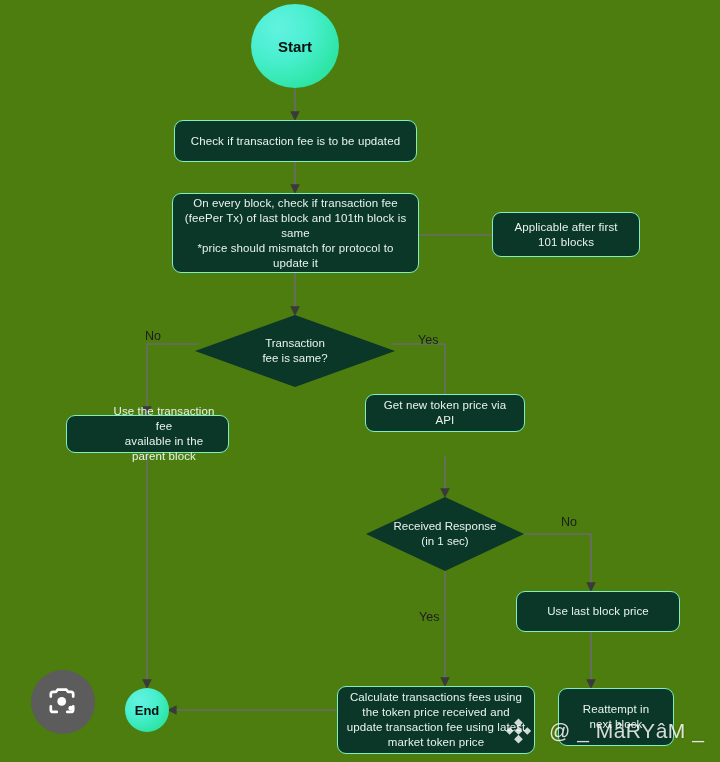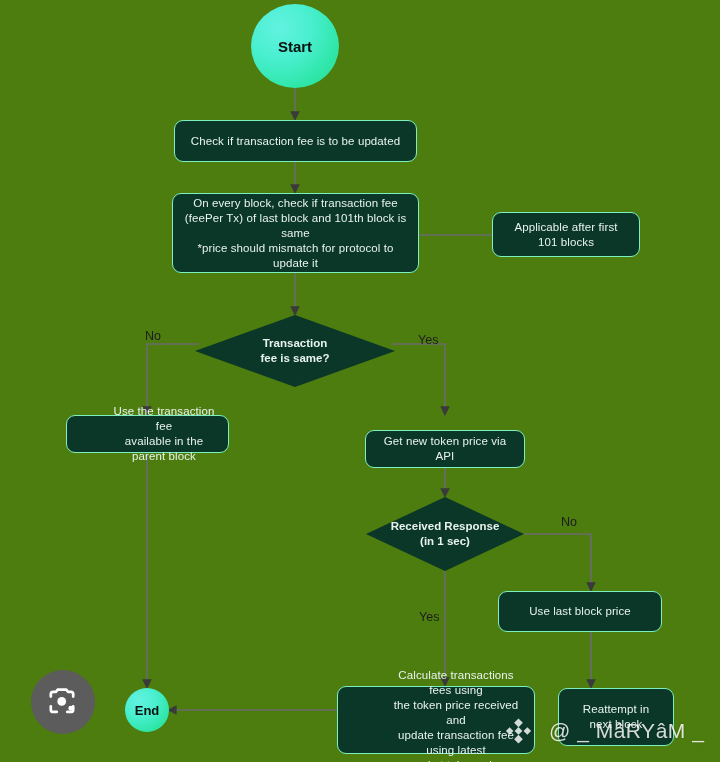--- a/index.html
+++ b/index.html
@@ -52,21 +52,20 @@
     border-radius: 50%;
     color: #07110d;
     font-weight: bold;
     font-size: 15px;
     background: radial-gradient(circle at 32% 28%, #62f2e0 0%, #49efcf 38%, #2fe6a8 72%, #25dd92 100%);
   }
 
   .decision-wrap {
     position: absolute;
     z-index: 3;
-    font-weight: bold;
   }
   .decision-shape {
     position: absolute;
     left: 0;
     top: 0;
     width: 100%;
     height: 100%;
     background: #0b3729;
     clip-path: polygon(50% 0%, 100% 50%, 50% 100%, 0% 50%);
   }
@@ -204,46 +203,46 @@
   </div>
   <div class="edge-label" style="left:418px; top:333px;">
     <span>Yes</span>
   </div>
 
   <div class="node proc" style="left:66px; top:415px; width:163px; height:38px; flex-direction:column;padding-left:41px;">
     <span>Use the transaction fee</span>
     <span>available in the parent block</span>
   </div>
 
-  <div class="node proc" style="left:365px; top:430px; width:160px; height:38px;">
+  <div class="node proc" style="left:365px; top:394px; width:160px; height:38px;">
     <span>Get new token price via API</span>
   </div>
 
   <div class="decision-wrap" style="left:366px; top:497px; width:158px; height:74px;">
     <div class="decision-shape"></div>
     <div class="decision-label">
       <div>
         <div>Received Response</div>
         <div>(in 1 sec)</div>
       </div>
     </div>
   </div>
 
   <div class="edge-label" style="left:561px; top:515px;">
     <span>No</span>
   </div>
   <div class="edge-label" style="left:419px; top:610px;">
     <span>Yes</span>
   </div>
 
-  <div class="node proc" style="left:498px; top:591px; width:164px; height:41px;">
+  <div class="node proc" style="left:516px; top:591px; width:164px; height:41px;">
     <span>Use last block price</span>
   </div>
 
-  <div class="node proc" style="left:337px; top:686px; width:198px; height:68px; flex-direction:column;padding-left:48px;">
+  <div class="node proc" style="left:337px; top:686px; width:198px; height:68px; flex-direction:column;">
     <span>Calculate transactions fees using</span>
     <span>the token price received and</span>
     <span>update transaction fee using latest</span>
     <span>market token price</span>
   </div>
 
   <div class="node proc" style="left:558px; top:688px; width:116px; height:58px; flex-direction:column;">
     <span>Reattempt in</span>
     <span>next block</span>
   </div>

